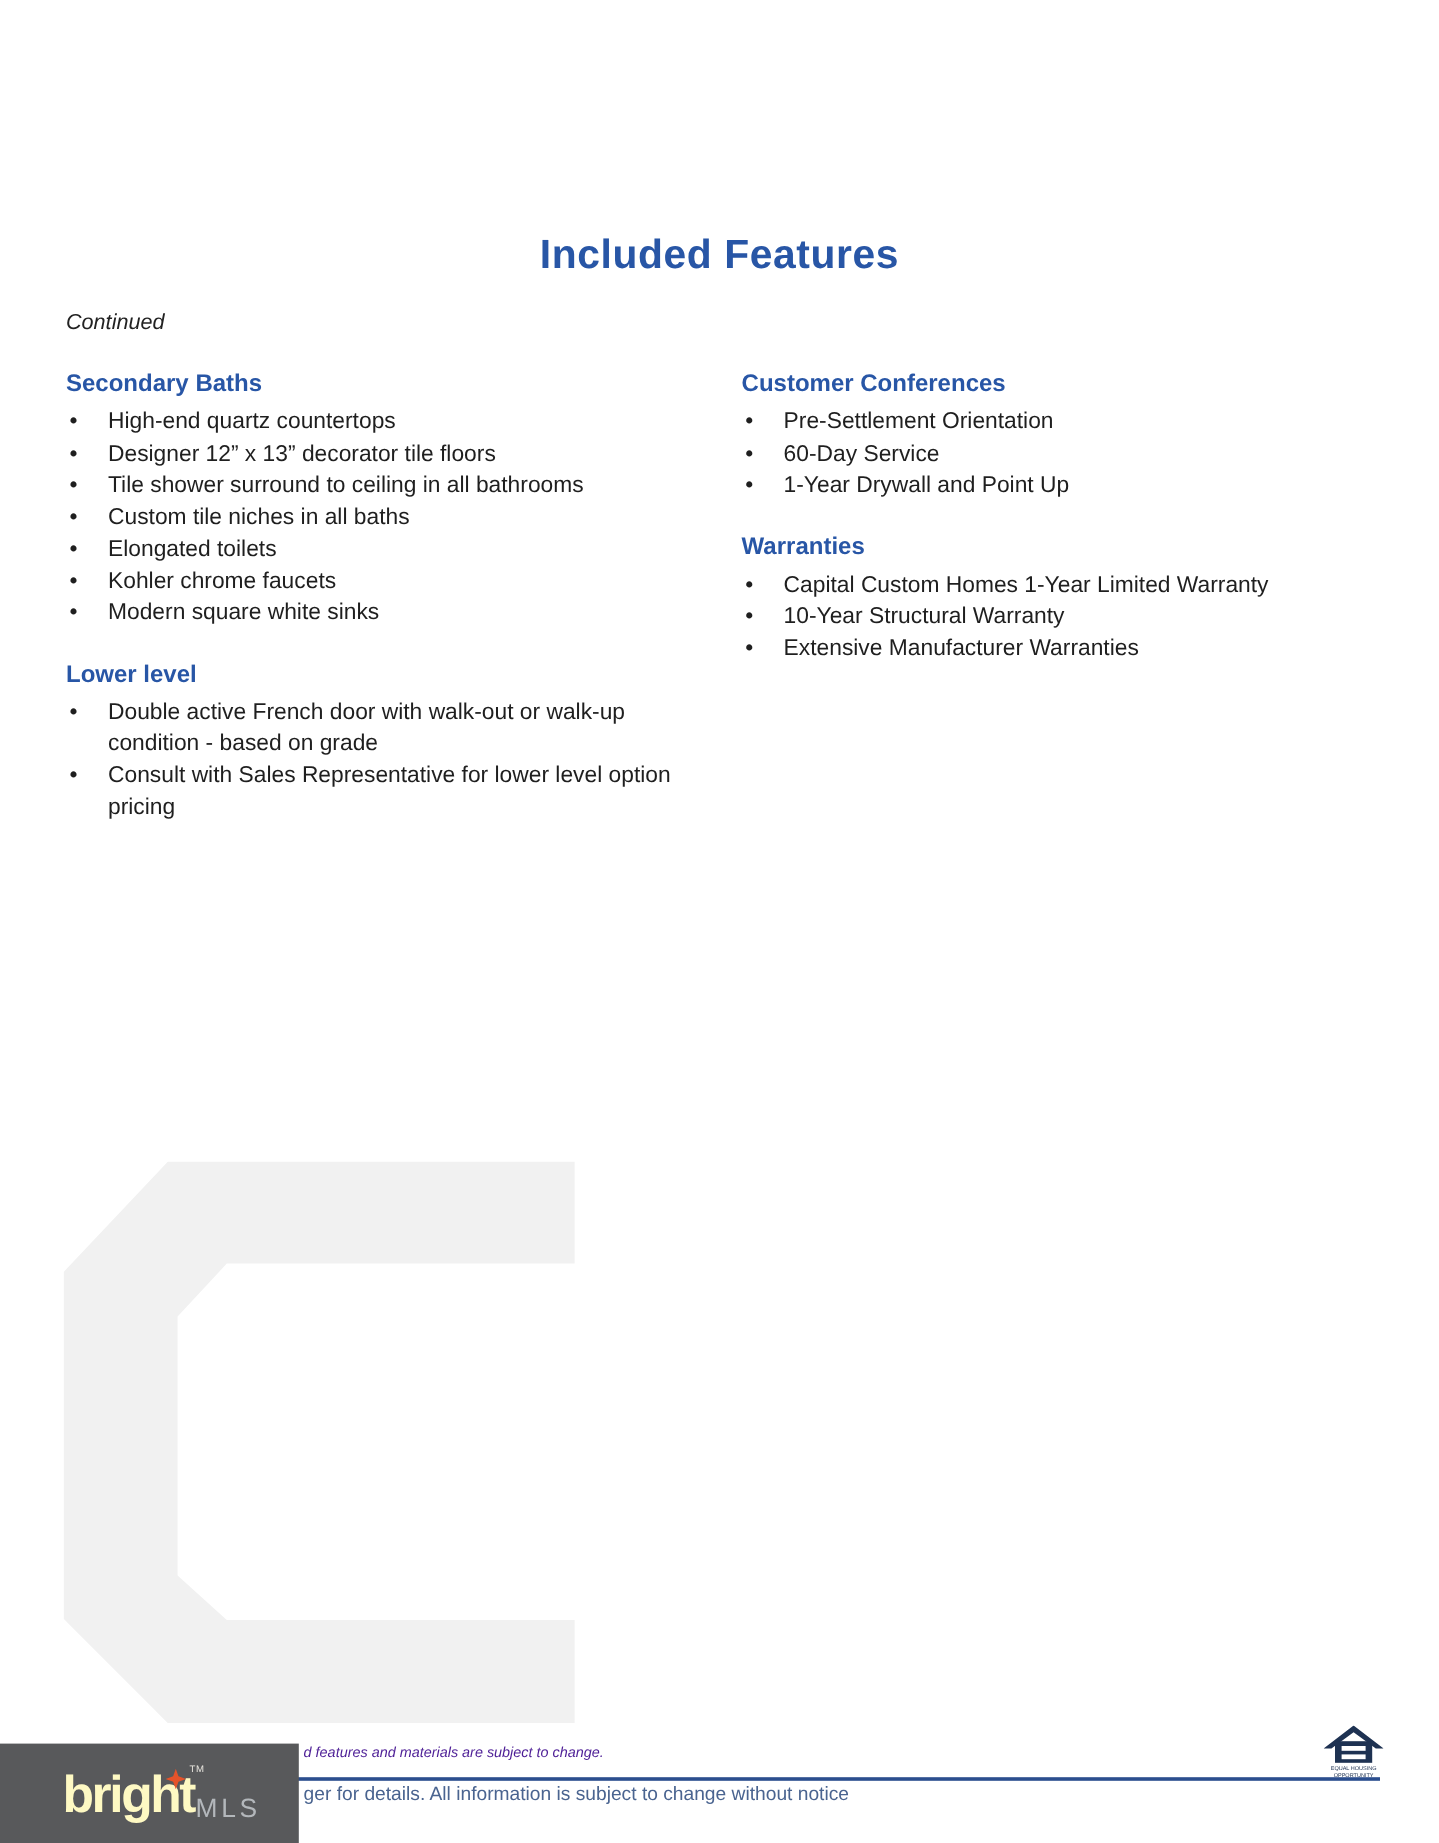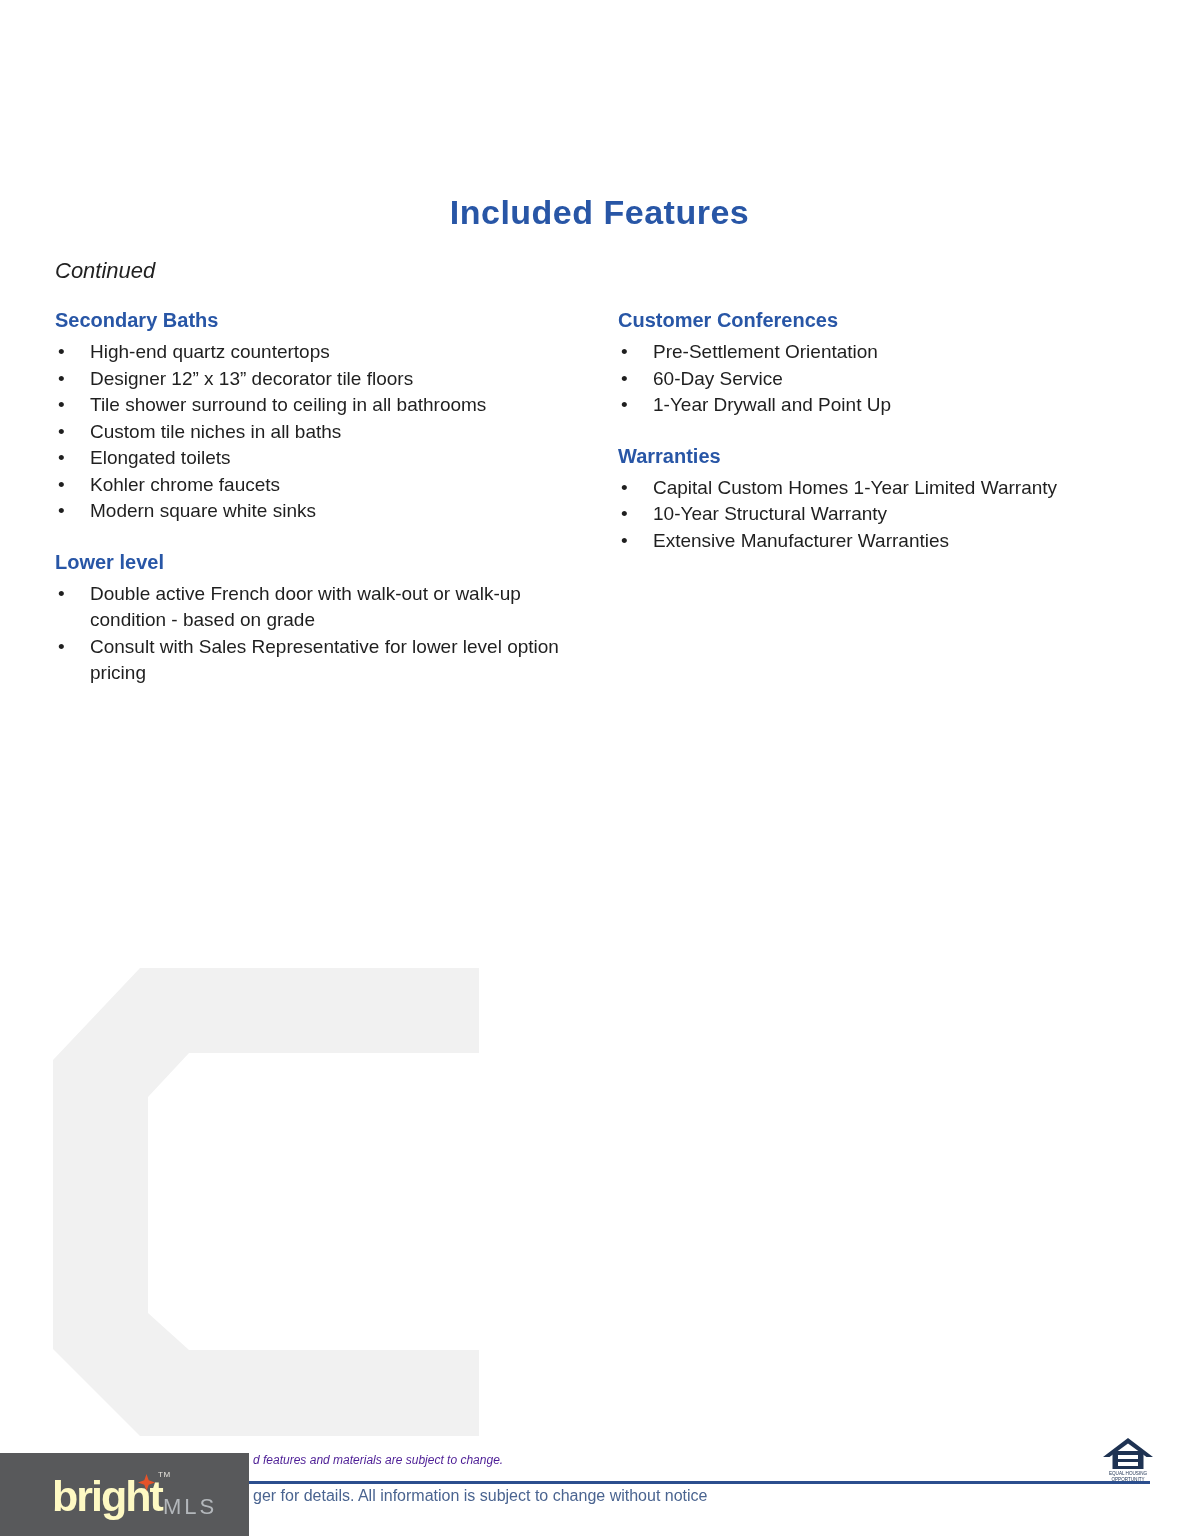--- a/index.html
+++ b/index.html
@@ -23,21 +23,21 @@
   .page-title {
     position: absolute; top: 193px; left: 0;
     width: 100%; text-align: center;
     font-size: 34px; font-weight: bold;
     color: #2856a6; letter-spacing: 0.5px;
     z-index: 1;
   }
 
   .continued {
     position: absolute; top: 258px; left: 55px;
-    font-size: 22px; font-style: italic; color: #222222;
+    font-size: 18px; font-style: italic; color: #222222;
     z-index: 1;
   }
 
   
   .col { position: absolute; top: 308px; z-index: 1; }
   .col-left  { left: 55px;  width: 545px; }
   .col-right { left: 618px; width: 545px; }
 
   .section h2 {
     font-size: 20px; font-weight: bold;

